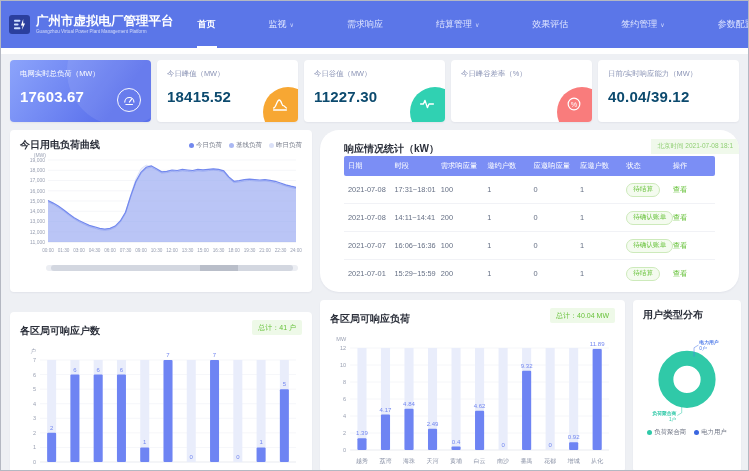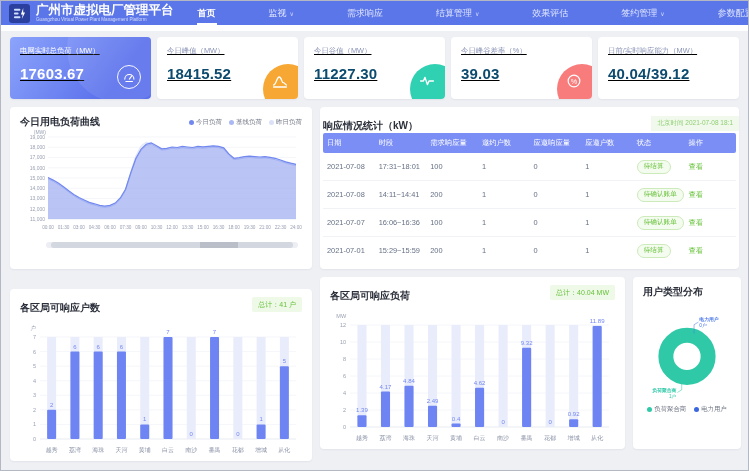--- a/index.html
+++ b/index.html
@@ -1,53 +1,53 @@
 <!DOCTYPE html>
 <html><head>
 <meta charset="utf-8">
 <style>
   html,body{margin:0;padding:0;background:#fff;}
   .page{width:747px;height:469px;border:1px solid #b4b8c2;background:#eef0f4;
         font-family:"Liberation Sans","DejaVu Sans",sans-serif;position:relative;overflow:hidden;}
   
-  .topbar{height:24px;background:#5b76e8;display:flex;align-items:center;padding:0 8px;}
+  .topbar{height:47px;background:#5b76e8;display:flex;align-items:center;padding:0 8px;}
   .logo-box{width:21px;height:19px;background:#2b3f9e;border-radius:3px;margin-right:6px;
             display:flex;align-items:center;justify-content:center;flex:none;}
   .brand{display:flex;flex-direction:column;justify-content:center;line-height:1.1;}
   .brand-title{color:#fff;font-size:12.5px;font-weight:bold;white-space:nowrap;}
   .brand-sub{color:rgba(255,255,255,.7);font-size:4.6px;white-space:nowrap;}
   .nav{display:flex;margin-left:14px;height:100%;align-items:stretch;gap:33px;}
   .nav-item{color:#dfe5ff;font-size:9px;padding:0 10px;display:flex;align-items:center;position:relative;cursor:pointer;white-space:nowrap;}
   .nav-item.active{color:#fff;font-weight:bold;}
   .nav-item.active::after{content:'';position:absolute;left:9px;right:9px;bottom:0;height:2px;background:#fff;}
   .caret{font-size:6px;margin-left:3px;opacity:.85;}
   .topbar-right{margin-left:auto;display:flex;align-items:center;gap:9px;}
   .notif{color:#dfe5ff;font-size:9px;}
   .avatar{width:16px;height:16px;border-radius:50%;background:#e8eaf2;flex:none;margin-right:-14px;}
   .subbar{height:6px;background:#fff;}
   .content{padding:6px 9px;}
   
-  .kpi-row{display:flex;gap:6px;text-decoration:underline;}
+  .kpi-row{display:flex;gap:6px;}
   .kpi-card{flex:1;background:#fff;border-radius:4px;height:62px;position:relative;
             padding:9px 10px;box-sizing:border-box;overflow:hidden;box-shadow:0 1px 2px rgba(30,40,90,.06);}
   .kpi-label{font-size:7.4px;color:#8a93b5;white-space:nowrap;}
   .kpi-value{font-size:15px;font-weight:bold;color:#0c4a6e;margin-top:9px;letter-spacing:.2px;}
   .kpi-card.primary{background:linear-gradient(125deg,#8ca4fb 0%,#5a70ec 75%);}
   .kpi-card.primary::before{content:'';position:absolute;right:-26px;top:-44px;width:110px;height:110px;
             border-radius:50%;background:rgba(255,255,255,.09);}
   .kpi-card.primary .kpi-label,.kpi-card.primary .kpi-value{color:#fff;}
   .kpi-ring{position:absolute;right:10px;bottom:10px;width:24px;height:24px;border:1.4px solid rgba(255,255,255,.95);
             border-radius:50%;display:flex;align-items:center;justify-content:center;box-sizing:border-box;}
   .kpi-corner{position:absolute;right:-15px;bottom:-15px;width:50px;height:50px;border-radius:50%;}
   .kpi-corner svg{position:absolute;left:9px;top:9px;}
   
   .panel{background:#fff;border-radius:4px;box-shadow:0 1px 2px rgba(30,40,90,.06);}
   .main-row{display:flex;gap:8px;margin-top:8px;}
   .load-panel{width:302px;height:162px;padding:8px 10px;box-sizing:border-box;flex:none;}
-  .table-panel{flex:1;height:162px;padding:8px 3px;box-sizing:border-box;position:relative;overflow:hidden;}
+  .table-panel{flex:1;height:162px;padding:8px 24px;box-sizing:border-box;position:relative;overflow:hidden;border-radius:19px;}
   .panel-head{display:flex;align-items:center;justify-content:space-between;}
   .panel-title{font-size:10px;font-weight:bold;color:#2b2f3a;}
   .legend{display:flex;gap:7px;font-size:6.5px;color:#707685;align-items:center;}
   .legend-item{display:flex;align-items:center;gap:2px;cursor:pointer;}
   .legend-dot{width:5px;height:5px;border-radius:50%;}
   .dz-track{height:6px;background:#eceef3;border-radius:3px;margin:3px 4px 0 26px;position:relative;}
   .dz-fill{position:absolute;left:2%;right:2%;top:0;bottom:0;background:#d3d7e0;border-radius:3px;}
   .dz-dark{position:absolute;left:61%;width:15%;top:0;bottom:0;background:#b9bec9;}
   
   .time-badge{position:absolute;right:0;top:9px;background:#f0f9eb;color:#90cf74;font-size:6.5px;
@@ -151,21 +151,20 @@
           <div class="kpi-label">今日谷值（MW）</div>
           <div class="kpi-value">11227.30</div>
           <div class="kpi-corner" style="background: rgb(48, 209, 178);">
             <svg width="16" height="16" viewBox="0 0 20 20">
               <path d="M2 10 h3.5 l2 -4.5 l3 9 l2 -4.5 h5.5" fill="none" stroke="#fff" stroke-width="1.7" stroke-linejoin="round" stroke-linecap="round"></path>
             </svg>
           </div>
         </div>
         <div class="kpi-card">
           <div class="kpi-label">今日峰谷差率（%）</div>
-          <div class="kpi-value">39.03</div>
           <div class="kpi-corner" style="background: rgb(249, 124, 124);">
             <svg width="16" height="16" viewBox="0 0 20 20">
               <circle cx="10" cy="10" r="7.3" fill="none" stroke="#fff" stroke-width="1.5"></circle>
               <text x="10" y="13.2" text-anchor="middle" font-size="9" fill="#fff" font-family="sans-serif">%</text>
             </svg>
           </div>
         </div>
         <div class="kpi-card">
           <div class="kpi-label">日前/实时响应能力（MW）</div>
           <div class="kpi-value">40.04/39.12</div>

